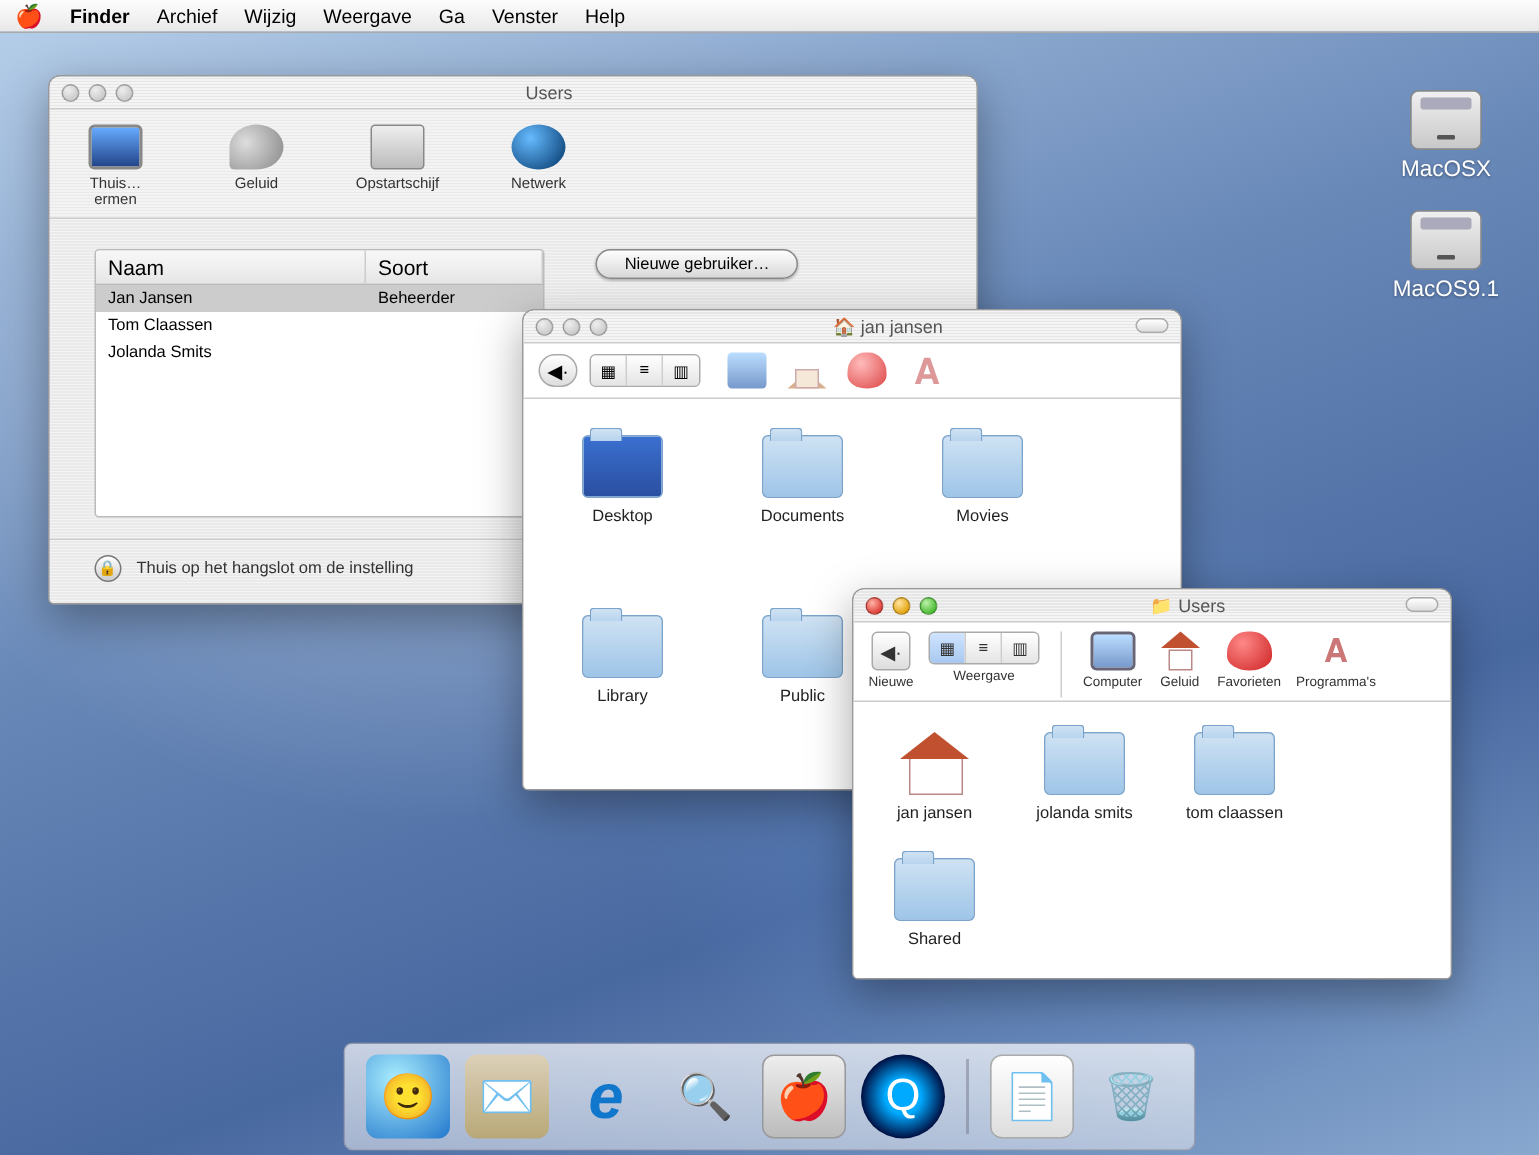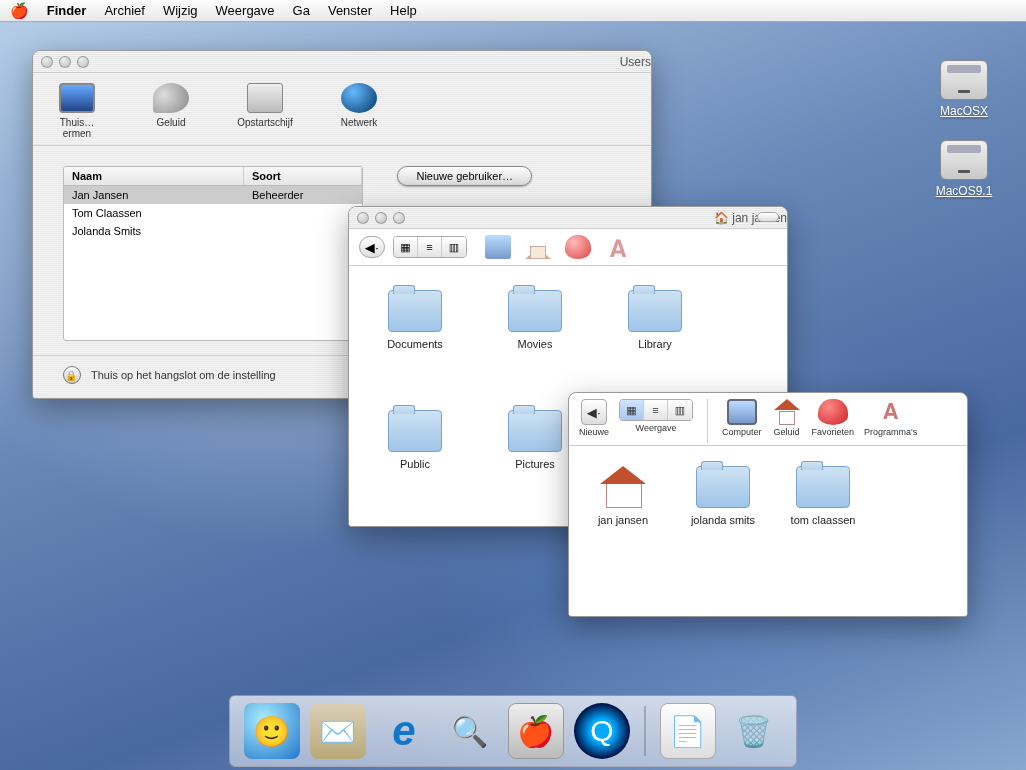--- a/index.html
+++ b/index.html
@@ -12,45 +12,45 @@
   linear-gradient(160deg, #b8d0ea 0%, #6888b8 40%, #4868a0 70%, #88a8d0 100%);
 }
 
 
 .menubar { position: absolute; top: 0; left: 0; right: 0; height: 22px; background: linear-gradient(#fdfdfd, #e8e8e8); border-bottom: 1px solid #aaa; display: flex; align-items: center; padding: 0 10px; font-size: 13px; gap: 18px; z-index: 100; }
 .menubar .apple { font-size: 15px; color: #2a6fd6; }
 .menubar .app { font-weight: bold; }
 .menubar span { cursor: default; }
 
 
-.desktop-icon { position: absolute; width: 80px; text-align: center; font-size: 12px; color: #fff; text-shadow: 0 1px 2px rgba(0,0,0,.4); text-decoration: underline; }
+.desktop-icon { position: absolute; width: 80px; text-align: center; font-size: 15px; color: #fff; text-shadow: 0 1px 2px rgba(0,0,0,.4); }
 .desktop-icon .drive { width: 48px; height: 40px; margin: 0 auto 4px; background: linear-gradient(#f0f0f0,#c8c8c8); border: 1px solid #888; border-radius: 6px; position: relative; }
 .desktop-icon .drive::before { content:""; position:absolute; top:4px; left:6px; right:6px; height:8px; background:#aab; border-radius:2px; }
 .desktop-icon .drive::after { content:""; position:absolute; bottom:6px; left:50%; width:12px; height:3px; background:#555; transform:translateX(-50%); border-radius:1px; }
 
 
 .window { position: absolute; background: #fff; border: 1px solid #999; border-radius: 8px 8px 4px 4px; box-shadow: 0 10px 30px rgba(0,0,0,.35); overflow: hidden; }
 .titlebar { height: 22px; background: repeating-linear-gradient(#f4f4f4 0 1px, #e6e6e6 1px 2px); border-bottom: 1px solid #ccc; display: flex; align-items: center; position: relative; }
 .traffic { display: flex; gap: 6px; padding-left: 8px; }
 .traffic span { width: 12px; height: 12px; border-radius: 50%; border: 1px solid rgba(0,0,0,.25); }
 .tr-close { background: radial-gradient(circle at 35% 30%, #ffb3a7, #e0443e 70%); }
 .tr-min   { background: radial-gradient(circle at 35% 30%, #ffe3a0, #e6a817 70%); }
 .tr-zoom  { background: radial-gradient(circle at 35% 30%, #bdf0a8, #4fbf3a 70%); }
 .tr-dim   { background: radial-gradient(circle at 35% 30%, #eee, #ccc 70%); }
-.title { position: absolute; left: 0; right: 0; text-align: right; font-size: 12px; color: #555; pointer-events: none; padding-left: 48px; }
+.title { position: absolute; left: 0; right: 0; text-align: center; font-size: 12px; color: #555; pointer-events: none; padding-left: 48px; }
 .titlebar .pill { position:absolute; right:8px; top:5px; width:22px; height:10px; border:1px solid #aaa; border-radius:6px; background:linear-gradient(#fff,#ddd); }
 .brushed { background: repeating-linear-gradient(#f3f3f3 0 1px, #eaeaea 1px 2px); }
 
 
 .prefs-toolbar { display:flex; gap:34px; padding:10px 14px 6px; border-bottom:1px solid #ccc; }
 .tb-item { text-align:center; font-size:10px; color:#333; width:60px; cursor:default; }
 .tb-icon { width:36px; height:30px; margin:0 auto 4px; border-radius:4px; }
 .prefs-body { padding: 20px 30px 14px; }
 .user-table { border:1px solid #bbb; border-radius:3px; overflow:hidden; width:300px; display:inline-block; vertical-align:top; background:#fff; }
-.user-table .head { display:flex; background:linear-gradient(#f8f8f8,#e6e6e6); border-bottom:1px solid #bbb; font-size:11px;font-weight:bold; }
+.user-table .head { display:flex; background:linear-gradient(#f8f8f8,#e6e6e6); border-bottom:1px solid #bbb; font-size:14px; }
 .user-table .head div { padding:3px 8px; border-right:1px solid #ccc; }
 .user-table .row { display:flex; font-size:11px; }
 .user-table .row div { padding:3px 8px; }
 .user-table .row.sel { background:#ccc; }
 .col-name { width:180px; }
 .col-kind { flex:1; }
 .aqua-btn { display:inline-block; margin-left:30px; vertical-align:top; padding:3px 18px; border-radius:14px; border:1px solid #888; background:linear-gradient(#fefefe,#d8d8d8); font-size:11px; box-shadow:0 1px 2px rgba(0,0,0,.3); }
 .prefs-foot { padding:10px 30px 14px; border-top:1px solid #ccc; font-size:11px; color:#333; display:flex; align-items:center; gap:10px; }
 .lock-icon { width:18px; height:18px; border:1px solid #777; border-radius:50%; background:linear-gradient(#fff,#ccc); display:flex; align-items:center; justify-content:center; font-size:10px; }
 
@@ -184,20 +184,24 @@
       <div style="position:relative;">
           <div style="position:absolute;top:0;left:0;border-left:13px solid transparent;border-right:13px solid transparent;border-bottom:11px solid #d8b090;"></div>
           <div style="position:absolute;bottom:0;left:5px;width:16px;height:13px;background:#f5e8d8;border:1px solid #caa;"></div>
         </div>
       <div style="background:radial-gradient(circle at 35% 30%,#fbb,#d44);border-radius:50% 50% 55% 55%/60% 60% 40% 40%;"></div>
       <div style="color:#d99;font-size:24px;text-align:center;">𝐀</div>
     </div>
   </div>
   <div class="finder-body">
     <div class="folder-item">
+        <div class="folder-icon" style="background:linear-gradient(#3a6fd0,#2a4fa0);"></div>
+        <div>Desktop</div>
+      </div>
+    <div class="folder-item">
         <div class="folder-icon"></div>
         <div>Documents</div>
       </div>
     <div class="folder-item">
         <div class="folder-icon"></div>
         <div>Movies</div>
       </div>
     <div class="folder-item">
         <div class="folder-icon"></div>
         <div>Library</div>
@@ -207,20 +211,29 @@
         <div>Public</div>
       </div>
     <div class="folder-item">
         <div class="folder-icon"></div>
         <div>Pictures</div>
       </div>
   </div>
 </div>
 
 <div class="window" style="left:568px; top:392px; width:400px;">
+  <div class="titlebar">
+    <div class="traffic">
+      <span class="tr-close"></span>
+      <span class="tr-min"></span>
+      <span class="tr-zoom"></span>
+    </div>
+    <div class="title">📁 <span>Users</span></div>
+    <div class="pill"></div>
+  </div>
   <div class="users-toolbar">
     <div class="tb2">
       <div class="back-btn ic" style="width:26px;">◀·</div>
       <div>Nieuwe</div>
     </div>
     <div class="tb2">
       <div class="viewseg" style="margin-bottom:2px;">
         <span class="active">▦</span>
         <span>≡</span>
         <span>▥</span>
@@ -253,20 +266,24 @@
         <div class="house-icon"></div>
         <div>jan jansen</div>
       </div>
     <div class="folder-item">
         <div class="folder-icon"></div>
         <div>jolanda smits</div>
       </div>
     <div class="folder-item">
         <div class="folder-icon"></div>
         <div>tom claassen</div>
+      </div>
+    <div class="folder-item">
+        <div class="folder-icon"></div>
+        <div>Shared</div>
       </div>
   </div>
 </div>
 
 <div class="dock">
   <div class="dock-item" style="background:radial-gradient(circle at 35% 30%,#aef,#27c);">🙂</div>
   <div class="dock-item" style="background:linear-gradient(#dcd0b8,#b8a878);">✉️</div>
   <div class="dock-item" style="color:#17c;">
       <b style="font-size:42px;font-style:italic;">e</b>
     </div>

